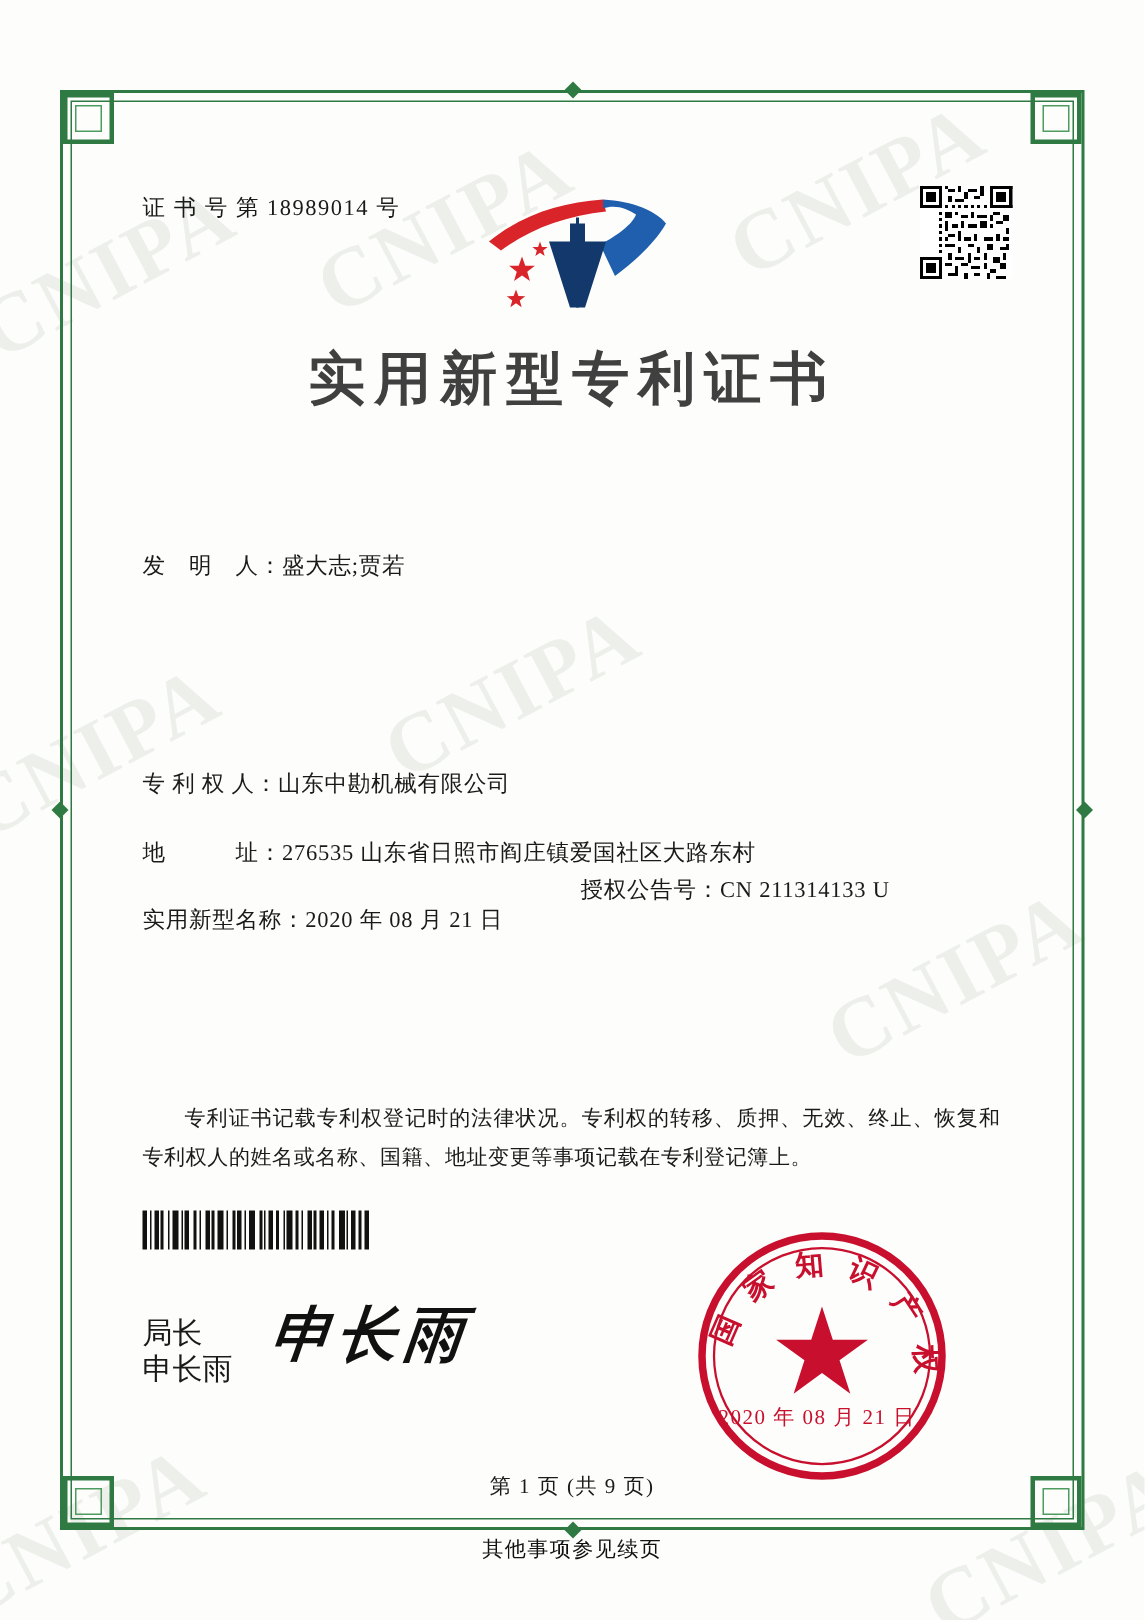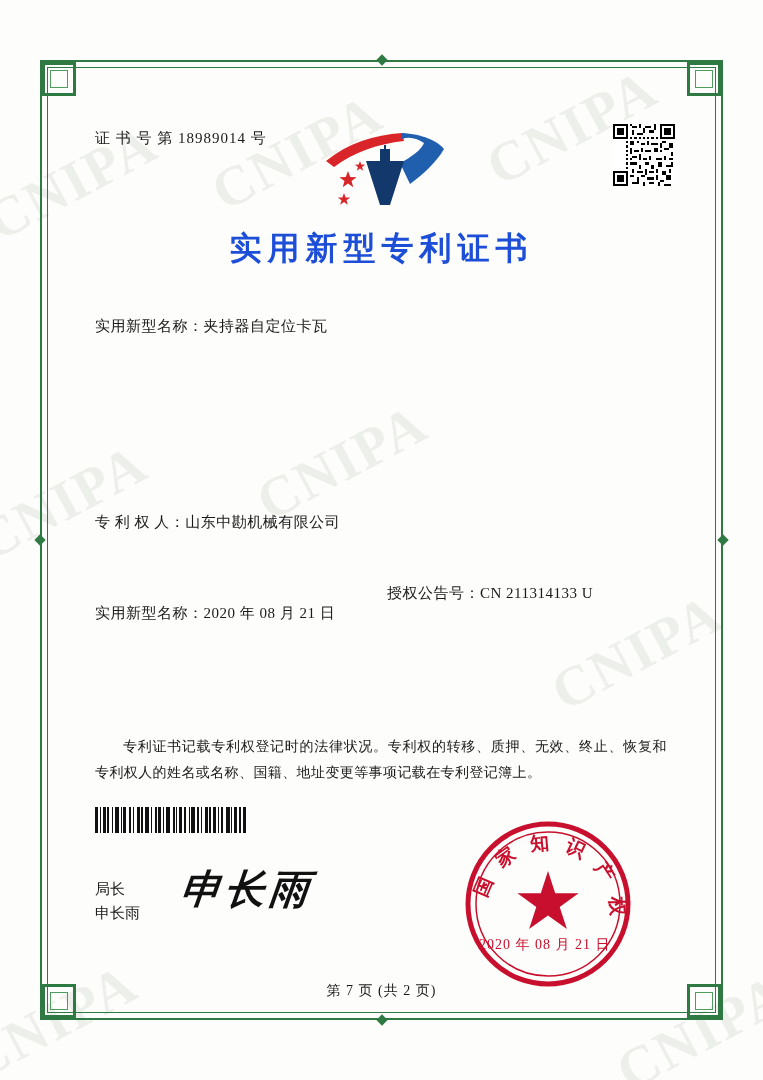--- a/index.html
+++ b/index.html
@@ -120,25 +120,25 @@
     width: 130px;
     height: 90px;
   }
 
   #title {
     position: absolute;
     left: 0;
     right: 0;
     top: 160px;
     text-align: center;
-    font-size: 32px;
+    font-size: 38px;
     font-weight: bold;
     letter-spacing: 6px;
     font-family: "Liberation Serif", "DejaVu Serif", serif;
-    color: #1d4ed8;
+    color: #404040;
   }
 
   .field {
     position: absolute;
     left: 48px;
     font-size: 15px;
     letter-spacing: 0.5px;
     white-space: nowrap;
   }
   .field .lbl {
@@ -184,21 +184,21 @@
   #barcode i {
     display: block;
     background: #111;
     height: 100%;
   }
 
   #sign-label {
     position: absolute;
     left: 48px;
     top: 810px;
-    font-size: 15px;
+    font-size: 20px;
     line-height: 24px;
   }
   #signature {
     position: absolute;
     left: 134px;
     top: 795px;
     font-size: 40px;
     font-family: "Liberation Serif", serif;
     font-style: italic;
     font-weight: bold;
@@ -389,25 +389,28 @@
         <g fill="#d9252a">
           <polygon points="30,44 32.2,50.1 38.6,50.2 33.5,54.1 35.3,60.3 30,56.6 24.7,60.3 26.5,54.1 21.4,50.2 27.8,50.1"></polygon>
           <polygon points="26,66 27.6,70.4 32.2,70.5 28.5,73.3 29.8,77.8 26,75.1 22.2,77.8 23.5,73.3 19.8,70.5 24.4,70.4"></polygon>
           <polygon points="42,34 43.3,37.6 47.1,37.7 44.1,40 45.1,43.7 42,41.5 38.9,43.7 39.9,40 36.9,37.7 40.7,37.6"></polygon>
         </g>
       </svg>
     </div>
 
     <div id="title">实用新型专利证书</div>
 
-    <div class="field" id="f-name">
-      <span class="lbl">实用新型名称：</span><span class="val">夹持器自定位卡瓦</span>
+    <div class="field" id="f-inventor">
+      <span class="lbl">发　明　人：</span><span class="val">盛大志;贾若</span>
     </div>
     <div class="field" id="f-owner">
       <span class="lbl">专 利 权 人：</span><span class="val">山东中勘机械有限公司</span>
+    </div>
+    <div class="field" id="f-address">
+      <span class="lbl">地　　　址：</span><span class="val">276535  山东省日照市阎庄镇爱国社区大路东村</span>
     </div>
     <div class="field" id="f-grantdate">
       <span class="lbl">实用新型名称：</span><span class="val">2020 年 08 月 21 日</span>
     </div>
     <div class="field" id="f-grantno">
       <span class="lbl">授权公告号：</span><span class="val">CN 211314133 U</span>
     </div>
 
     <div id="para2">专利证书记载专利权登记时的法律状况。专利权的转移、质押、无效、终止、恢复和专利权人的姓名或名称、国籍、地址变更等事项记载在专利登记簿上。</div>
 
@@ -501,17 +504,18 @@
         <defs>
           <path id="arcTop" d="M 22,93 A 63,63 0 0 1 148,93" fill="none"></path>
         </defs>
         <text font-family="Liberation Serif, serif" font-size="19" font-weight="bold" fill="#c8102e" letter-spacing="5">
           <textPath href="#arcTop" startOffset="7%">国 家 知 识 产 权 局</textPath>
         </text>
       </svg>
     </div>
     <div id="seal-date">2020 年 08 月 21 日</div>
 
-    <div id="page-num">第 7 页 (共 2 页)</div>
+    <div id="page-num">第 1 页 (共 9 页)</div>
   </div>
 
+  <div id="footnote">其他事项参见续页</div>
 
 </div>
 
 </body></html>

